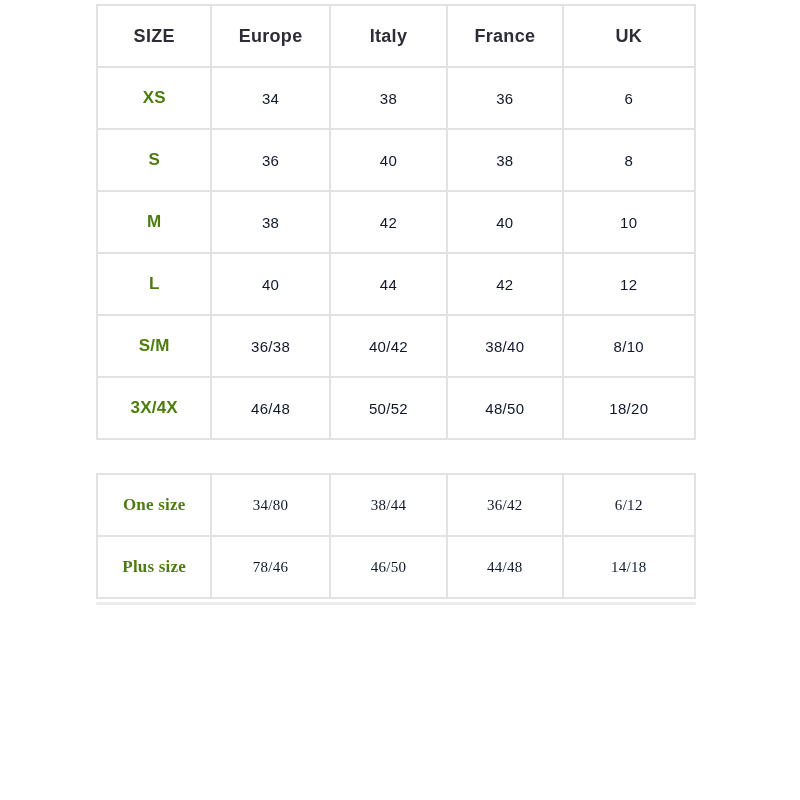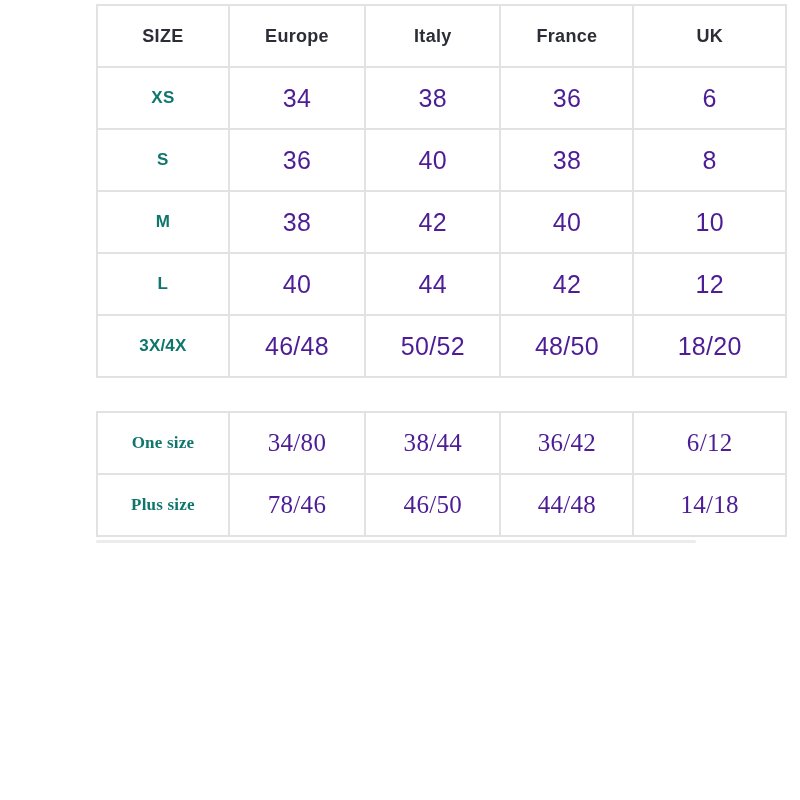--- a/index.html
+++ b/index.html
@@ -19,21 +19,21 @@
   }
   .tables-wrap {
     position: absolute;
     left: 96px;
     top: 4px;
     width: 600px;
   }
   table.size-table {
     border-collapse: collapse;
     table-layout: fixed;
-    width: 691px;
+    width: 600px;
   }
   table.size-table th,
   table.size-table td {
     border: 2px solid #e2e2e2;
     background: #ffffff;
     text-align: center;
     vertical-align: middle;
     padding: 0;
     overflow: hidden;
   }
@@ -43,27 +43,27 @@
     font-weight: 700;
     color: #2c2d36;
     letter-spacing: 0.3px;
   }
   table.size-table td {
     height: 60px;
   }
   td.lbl {
     font-size: 17px;
     font-weight: 700;
-    color: #0f766e;
+    color: #4d7c0f;
     letter-spacing: 0.2px;
   }
   td.val {
-    font-size: 25px;
+    font-size: 15px;
     font-weight: 400;
-    color: #4c1d95;
+    color: #0f172a;
     letter-spacing: 0.3px;
   }
   table.secondary {
     margin-top: 33px;
     font-family: Liberation Serif, serif;
   }
   .bottom-bar {
     margin-top: 3px;
     width: 600px;
     height: 3px;
@@ -117,20 +117,27 @@
           <td class="val">10</td>
         </tr>
         <tr>
           <td class="lbl">L</td>
           <td class="val">40</td>
           <td class="val">44</td>
           <td class="val">42</td>
           <td class="val">12</td>
         </tr>
         <tr>
+          <td class="lbl">S/M</td>
+          <td class="val">36/38</td>
+          <td class="val">40/42</td>
+          <td class="val">38/40</td>
+          <td class="val">8/10</td>
+        </tr>
+        <tr>
           <td class="lbl">3X/4X</td>
           <td class="val">46/48</td>
           <td class="val">50/52</td>
           <td class="val">48/50</td>
           <td class="val">18/20</td>
         </tr>
       </tbody>
     </table>
 
     <table class="size-table secondary">

